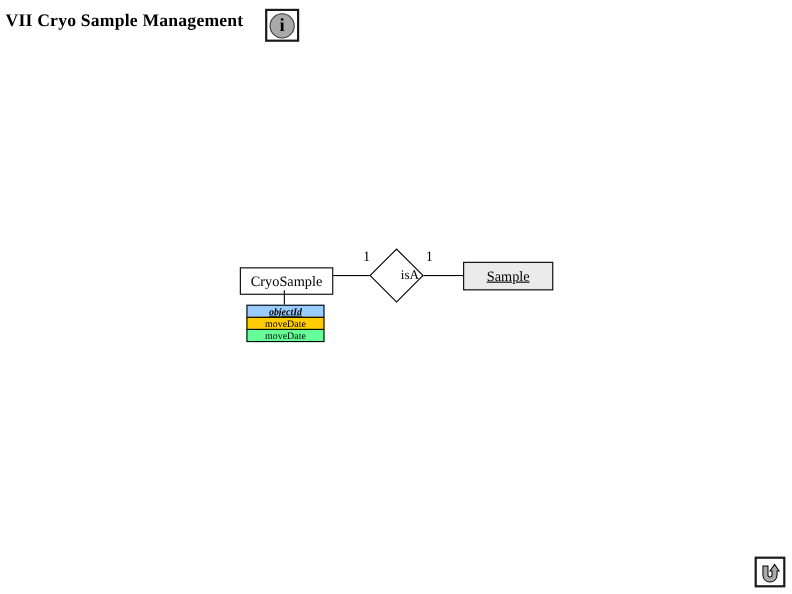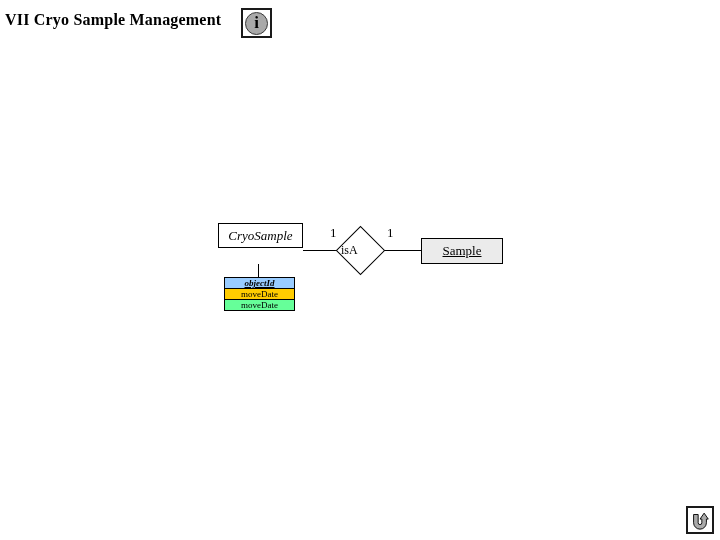--- a/index.html
+++ b/index.html
@@ -28,35 +28,35 @@
     font-size: 17px; font-weight: bold; line-height: 1; color: #000;
     transform: translateY(-1px);
   }
 
   
   .entity {
     position: absolute; border: 1px solid #000;
     display: flex; align-items: center; justify-content: center;
     font-size: 13px; white-space: nowrap;
   }
-  .entity-cryo   { left: 218px; top: 223px; width: 85px; height: 25px; font-style: italic; }
+  .entity-cryo   { left: 218px; top: 243px; width: 85px; height: 25px; }
   .entity-sample { left: 421px; top: 238px; width: 82px; height: 26px; }
 
   .hline { position: absolute; top: 250px; height: 1px; background: #000; }
   .hline-left  { left: 303px; width: 34px; }
   .hline-right { left: 385px; width: 36px; }
   .vline { position: absolute; left: 258px; top: 264px; width: 1px; height: 13px; background: #000; }
 
   .diamond {
     position: absolute; left: 343px; top: 233px; width: 35px; height: 35px;
     background: #fff; border: 1px solid #000; transform: rotate(45deg);
   }
   .diamond-label {
     position: absolute; left: 341px; top: 243px; width: 40px;
-    text-align: left; font-size: 12px;
+    text-align: right; font-size: 12px;
   }
   .cardinality { position: absolute; top: 225px; font-size: 13px; }
   .cardinality-left  { left: 330px; }
   .cardinality-right { left: 387px; }
 
   .attrs { position: absolute; left: 224px; top: 277px; width: 71px; }
   .attr {
     height: 12px; border: 1px solid #000; margin-top: -1px;
     font-size: 9px; line-height: 10px; text-align: center;
     overflow: hidden;

